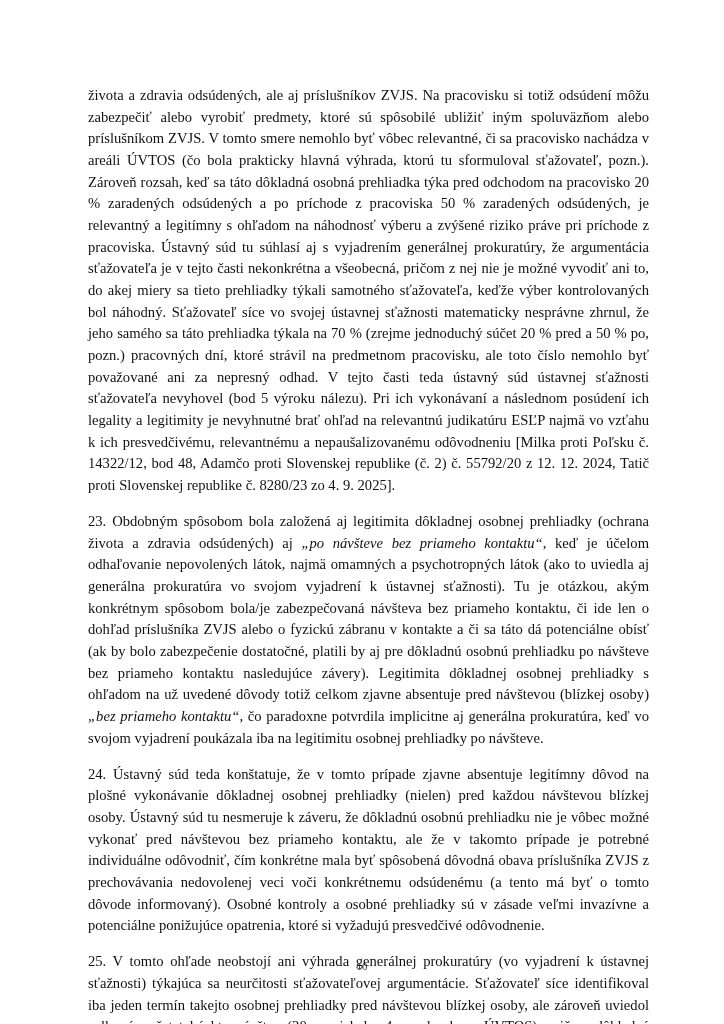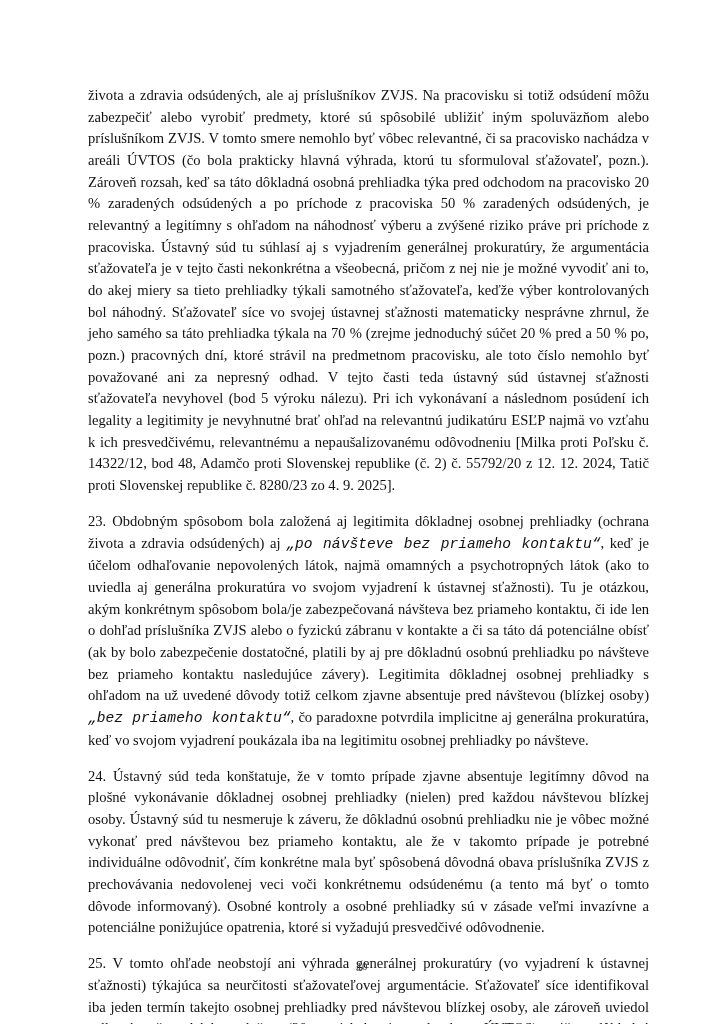--- a/index.html
+++ b/index.html
@@ -1,21 +1,21 @@
 <!DOCTYPE html>
 <html><head>
 <meta charset="utf-8">
 <style>
   html, body { margin:0; padding:0; background:#ffffff; }
   body { width:724px; height:1024px; position:relative; overflow:hidden; }
   .page { position:absolute; left:88px; top:85px; width:561px;
     font-family:"Liberation Serif", serif; font-size:14.6px; line-height:21.65px;
     color:#111111; text-align:justify; }
   .para { margin:0 0 14.5px 0; }
-  .para em { font-style:italic;font-family:Liberation Mono, monospace; }
+  .para em { font-style:italic; }
   .pagenum { position:absolute; left:0; width:724px; top:960px; text-align:center;
     font-family:"Liberation Serif", serif; font-size:11px; color:#404040; }
 </style>
 </head>
 <body>
 
 <div class="page">
   <p class="para">
     <span>života a zdravia odsúdených, ale aj príslušníkov ZVJS. Na pracovisku si totiž odsúdení môžu zabezpečiť alebo vyrobiť predmety, ktoré sú spôsobilé ubližiť iným spoluväzňom alebo príslušníkom ZVJS. V tomto smere nemohlo byť vôbec relevantné, či sa pracovisko nachádza v areáli ÚVTOS (čo bola prakticky hlavná výhrada, ktorú tu sformuloval sťažovateľ, pozn.). Zároveň rozsah, keď sa táto dôkladná osobná prehliadka týka pred odchodom na pracovisko 20 % zaradených odsúdených a po príchode z pracoviska 50 % zaradených odsúdených, je relevantný a legitímny s ohľadom na náhodnosť výberu a zvýšené riziko práve pri príchode z pracoviska. Ústavný súd tu súhlasí aj s vyjadrením generálnej prokuratúry, že argumentácia sťažovateľa je v tejto časti nekonkrétna a všeobecná, pričom z nej nie je možné vyvodiť ani to, do akej miery sa tieto prehliadky týkali samotného sťažovateľa, keďže výber kontrolovaných bol náhodný. Sťažovateľ síce vo svojej ústavnej sťažnosti matematicky nesprávne zhrnul, že jeho samého sa táto prehliadka týkala na 70 % (zrejme jednoduchý súčet 20 % pred a 50 % po, pozn.) pracovných dní, ktoré strávil na predmetnom pracovisku, ale toto číslo nemohlo byť považované ani za nepresný odhad. V tejto časti teda ústavný súd ústavnej sťažnosti sťažovateľa nevyhovel (bod 5 výroku nálezu). Pri ich vykonávaní a následnom posúdení ich legality a legitimity je nevyhnutné brať ohľad na relevantnú judikatúru ESĽP najmä vo vzťahu k ich presvedčivému, relevantnému a nepaušalizovanému odôvodneniu [Milka proti Poľsku č. 14322/12, bod 48, Adamčo proti Slovenskej republike (č. 2) č. 55792/20 z 12. 12. 2024, Tatič proti Slovenskej republike č. 8280/23 zo 4. 9. 2025].</span>
   </p>

